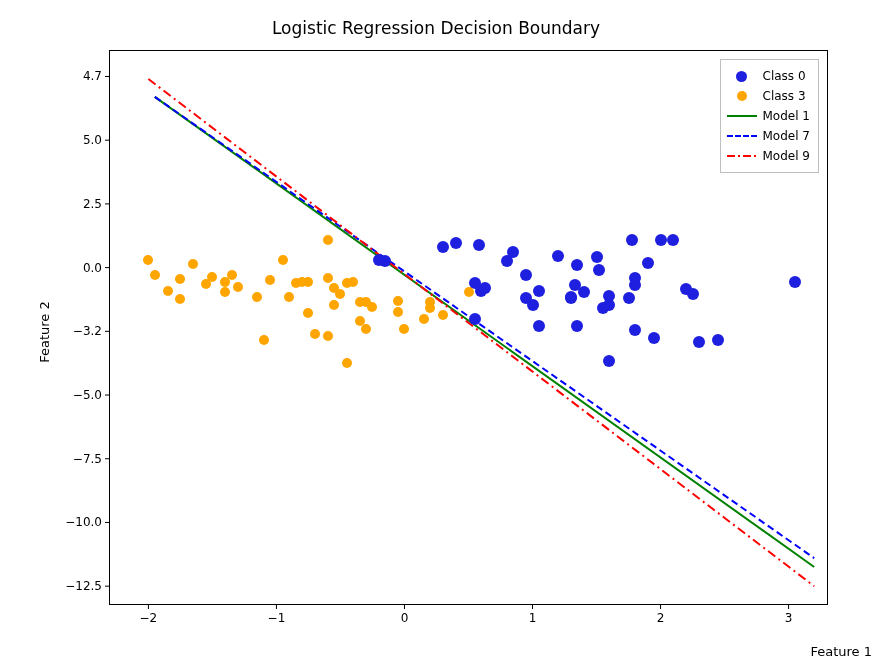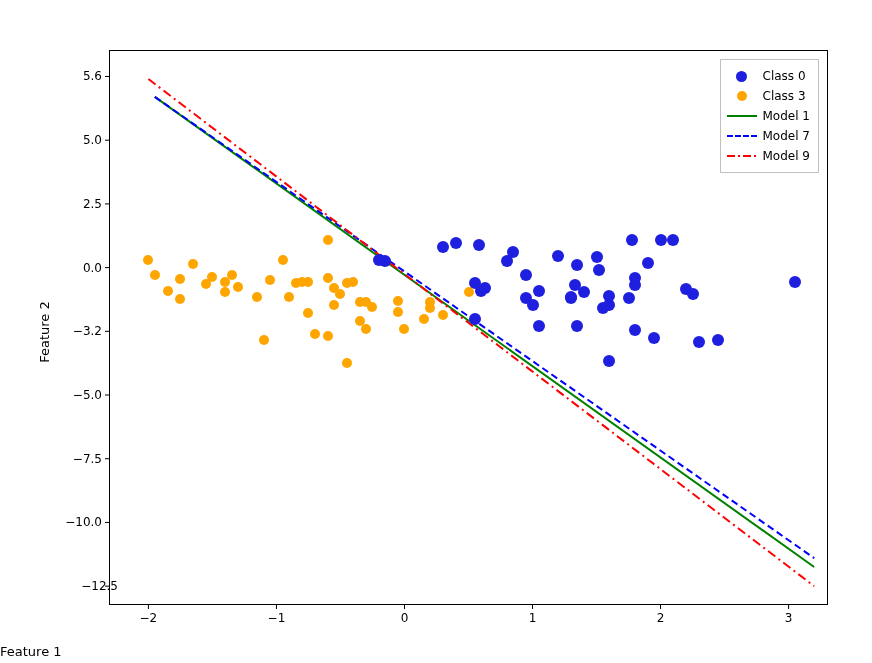--- a/index.html
+++ b/index.html
@@ -3,36 +3,37 @@
 <meta charset="utf-8">
 <style>
   html,body{margin:0;padding:0;background:#fff;font-family:"DejaVu Sans","Helvetica Neue",Arial,sans-serif}
   .fig{position:relative;width:872px;height:663px}
   .title{position:absolute;left:0;right:0;top:18px;text-align:center;font-size:17px;color:#000}
   .plot{position:absolute;left:109px;top:50px;width:719px;height:555px;border:1px solid #000;box-sizing:border-box}
   svg.axes{position:absolute;left:0;top:0;width:100%;height:100%;overflow:visible}
   .tick-lbl{position:absolute;font-size:12px;color:#000}
   .tx{transform:translate(-50%,0)}
   .ty{transform:translate(0,-50%);text-align:right;width:40px}
-  .xlabel{position:absolute;left:0;right:0;bottom:4px;text-align:left;font-size:13px;color:#000}
+  .xlabel{position:absolute;left:0;right:0;bottom:4px;text-align:right;font-size:13px;color:#000}
   .ylabel{position:absolute;left:14px;top:50%;transform:translateY(-50%) rotate(-90deg);transform-origin:center;font-size:13px;color:#000}
   .legend{position:absolute;right:8px;top:8px;border:1px solid #bfbfbf;background:#fff;padding:6px 8px 6px 6px;font-size:12px}
   .legend .row{display:flex;align-items:center;gap:6px;height:20px}
   .legend .sym{width:30px;height:14px;display:flex;align-items:center;justify-content:center}
   .legend .dot{width:10px;height:10px;border-radius:50%}
   .legend .line{width:30px;height:0}
   .scatter,.lines{position:absolute;left:0;top:0;width:100%;height:100%;overflow:visible}
   .pt{position:absolute;width:10px;height:10px;border-radius:50%;transform:translate(-50%,-50%)}
   .pt.c0{background:#1f1fdf;width:12px;height:12px}
   .pt.c1{background:#ffa500}
 </style>
 </head>
 <body>
 
 <div class="fig">
+  <div class="title">Logistic Regression Decision Boundary</div>
   <div class="ylabel">Feature 2</div>
   <div class="xlabel">Feature 1</div>
 
   <div class="plot">
     <svg class="axes">
         <line x1="38.41071428571426" x2="38.41071428571426" y1="553" y2="558" stroke="#000"></line>
         <line x1="166.44642857142856" x2="166.44642857142856" y1="553" y2="558" stroke="#000"></line>
         <line x1="294.48214285714283" x2="294.48214285714283" y1="553" y2="558" stroke="#000"></line>
         <line x1="422.51785714285717" x2="422.51785714285717" y1="553" y2="558" stroke="#000"></line>
         <line x1="550.5535714285714" x2="550.5535714285714" y1="553" y2="558" stroke="#000"></line>
@@ -173,23 +174,23 @@
           </span>
           <span>Model 9</span>
         </div>
     </div>
   <div class="tick-lbl tx" style="left: 38.4107px; top: 560px;">−2</div>
       <div class="tick-lbl tx" style="left: 166.446px; top: 560px;">−1</div>
       <div class="tick-lbl tx" style="left: 294.482px; top: 560px;">0</div>
       <div class="tick-lbl tx" style="left: 422.518px; top: 560px;">1</div>
       <div class="tick-lbl tx" style="left: 550.554px; top: 560px;">2</div>
       <div class="tick-lbl tx" style="left: 678.589px; top: 560px;">3</div>
-      <div class="tick-lbl ty" style="left: -48px; top: 535.161px; margin-left: 16px;">−12.5</div>
+      <div class="tick-lbl ty" style="left: -48px; top: 535.161px;">−12.5</div>
       <div class="tick-lbl ty" style="left: -48px; top: 471.452px;">−10.0</div>
       <div class="tick-lbl ty" style="left: -48px; top: 407.742px;">−7.5</div>
       <div class="tick-lbl ty" style="left: -48px; top: 344.032px;">−5.0</div>
       <div class="tick-lbl ty" style="left: -48px; top: 280.323px;">−3.2</div>
       <div class="tick-lbl ty" style="left: -48px; top: 216.613px; text-align: right;">0.0</div>
       <div class="tick-lbl ty" style="left: -48px; top: 152.903px;">2.5</div>
       <div class="tick-lbl ty" style="left: -48px; top: 89.1935px;">5.0</div>
-      <div class="tick-lbl ty" style="left: -48px; top: 25.4839px;">5.6</div>
+      <div class="tick-lbl ty" style="left: -48px; top: 25.4839px;">4.7</div>
     </div>
 </div>
 
 </body></html>

